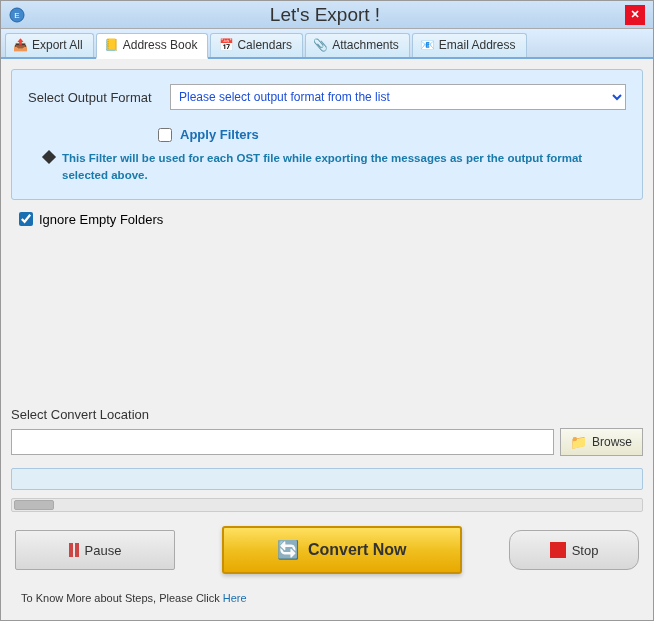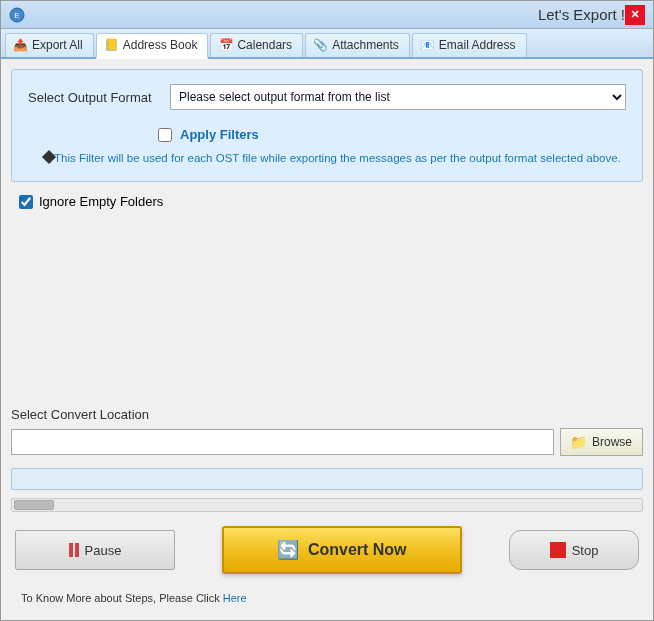--- a/index.html
+++ b/index.html
@@ -23,22 +23,22 @@
       background: linear-gradient(to bottom, #d0e4f7, #b8d4ef);
       height: 28px;
       display: flex;
       align-items: center;
       justify-content: space-between;
       padding: 0 8px;
       border-bottom: 1px solid #aaa;
     }
     .title-bar-title {
       flex: 1;
-      text-align: right;
-      font-size: 15px;
+      text-align: center;
+      font-size: 19px;
       font-weight: normal;
       color: #333;
     }
     .title-bar-icon {
       width: 16px;
       height: 16px;
     }
     .close-btn {
       width: 20px;
       height: 20px;
@@ -111,21 +111,21 @@
       font-size: 13px;
       color: #333;
       min-width: 130px;
     }
     .format-select {
       flex: 1;
       height: 26px;
       border: 1px solid #aaa;
       background: white;
       font-size: 12px;
-      color: #0f172a;
+      color: #1d4ed8;
       padding: 0 4px;
       cursor: pointer;
     }
     .filter-row {
       display: flex;
       align-items: center;
       gap: 8px;
       margin-bottom: 8px;
       padding-left: 130px;
     }
@@ -136,21 +136,23 @@
     }
     .filter-label {
       color: #1a6fb3;
       font-size: 13px;
       font-weight: 700;
       cursor: pointer;
     }
     .filter-info-row {
       display: flex;
       align-items: flex-start;
+      gap: 8px;
       padding-left: 16px;
+      font-weight: bold;
     }
     .diamond-icon {
       width: 10px;
       height: 10px;
       background: #333;
       transform: rotate(45deg);
       flex-shrink: 0;
       margin-top: 2px;
     }
     .filter-info-text {

